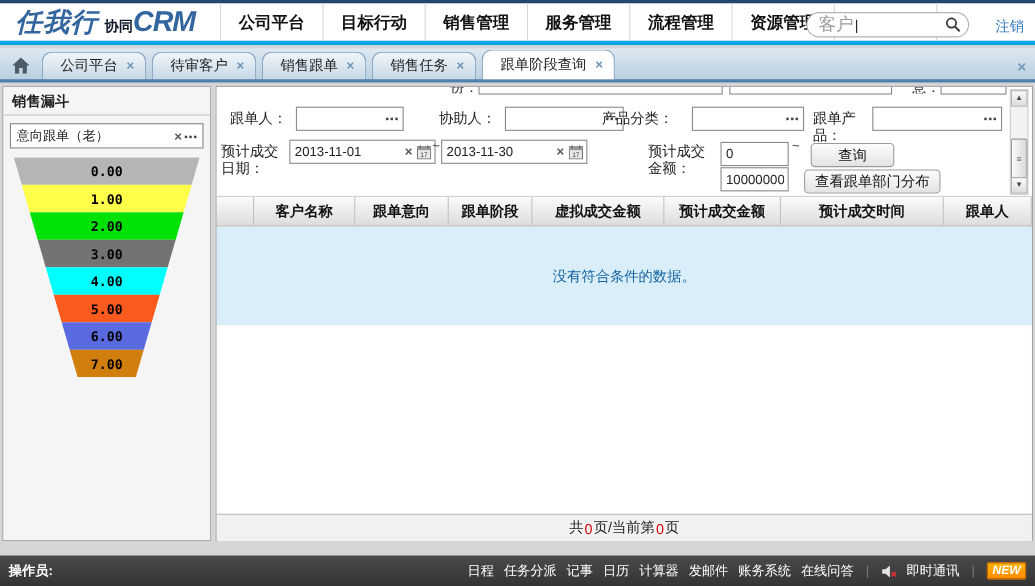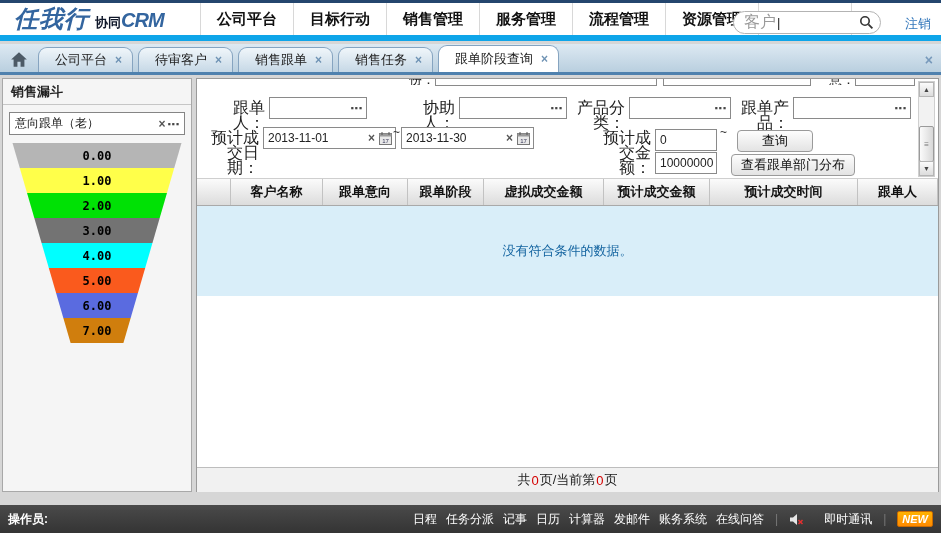--- a/index.html
+++ b/index.html
@@ -1,25 +1,25 @@
 <!DOCTYPE html>
 <html><head>
 <meta charset="utf-8">
 <style>
   * { margin:0; padding:0; box-sizing:border-box; }
   body { background:#888; font-family:"Liberation Sans","DejaVu Sans",sans-serif; }
   .screen { position:relative; width:941px; height:533px; background:#d6d6d6; overflow:hidden; }
 
   
   .topbar { position:absolute; left:0; top:0; width:941px; height:41px; background:#fff;
-            border-top:3px solid #24466e; border-bottom:6px solid #0ea5e9; display:flex; align-items:center; }
+            border-top:3px solid #24466e; border-bottom:4px solid #0ea5e9; display:flex; align-items:center; }
   .logo { display:flex; align-items:baseline; padding-left:14px; white-space:nowrap; width:200px; }
   .logo-brand { font-size:24px; font-weight:bold; font-style:italic; color:#33659f; letter-spacing:1px; }
   .logo-sub { font-size:13px; font-weight:bold; color:#0f172a; margin-left:6px; }
-  .logo-crm { font-size:20px; font-weight:bold; font-style:italic; color:#33659f; letter-spacing:-1px; }
+  .logo-crm { font-size:26px; font-weight:bold; font-style:italic; color:#33659f; letter-spacing:-1px; }
   .main-nav { display:flex; height:100%; align-items:stretch; }
   .nav-item { display:flex; align-items:center; padding:0 16px; font-size:15px; font-weight:bold; color:#111;
               border-right:1px solid #d8d8d8; cursor:pointer; }
   .nav-item:first-child { border-left:1px solid #d8d8d8; }
   .search-box { position:absolute; right:60px; top:8px; width:148px; height:23px; border:1px solid #b3b3b3;
                 border-radius:12px; background:#fff; display:flex; align-items:center; padding:0 6px 0 10px; }
   .search-text { font-size:16px; color:#9a9a9a; }
   .search-caret { font-size:13px; color:#222; margin-left:1px; }
   .search-box svg { margin-left:auto; }
   .logout { position:absolute; right:10px; top:12px; font-size:13px; color:#3377bb; text-decoration:none; cursor:pointer; }
@@ -50,21 +50,21 @@
   .f-seg { height:25px; display:flex; align-items:center; justify-content:center;
            font-family:"DejaVu Sans Mono","Liberation Mono",monospace; font-size:12px; font-weight:bold; color:#000; }
 
   .panel { position:absolute; left:196px; top:78px; width:743px; height:414px; background:#fff; border:1px solid #9a9a9a; }
 
   
   .form-area { position:relative; width:100%; height:100px; border-bottom:1px solid #cfcfcf; overflow:hidden; background:#fff; }
   .clip-input { position:absolute; top:-15px; height:22px; border:1px solid #8a8a8a; background:#fff; }
   .clip-label { position:absolute; top:-8px; height:14px; overflow:hidden; font-size:13px; color:#222; }
   .fgroup { position:absolute; top:18px; display:flex; align-items:flex-start; }
-  .flabel { font-size:16px; color:#222; text-align:right; line-height:15px; padding-top:3px; }
+  .flabel { font-size:13px; color:#222; text-align:left; line-height:15px; padding-top:3px; }
   .finput { height:22px; border:1px solid #8a8a8a; background:#fff; display:flex; align-items:center;
             padding:0 3px 0 4px; margin-left:4px; }
   .finput .val { flex:1; font-size:12px; color:#222; white-space:nowrap; overflow:hidden; }
   .cal-icon { margin-left:2px; cursor:pointer; }
   .tilde { position:absolute; font-size:12px; color:#333; }
   .btn { position:absolute; height:22px; background:linear-gradient(#fdfdfd,#e3e3e3); border:1px solid #9a9a9a;
          border-radius:4px; font-size:13px; color:#111; text-align:center; line-height:20px; cursor:pointer; }
   
   .vscroll { position:absolute; right:3px; top:2px; width:17px; height:96px; background:#f2f2f2; border:1px solid #cfcfcf; }
   .vs-btn { position:absolute; left:0; width:15px; height:15px; background:linear-gradient(#fbfbfb,#dcdcdc);
@@ -85,21 +85,21 @@
   .pg-num { color:#d40000; padding:0 1px; }
 
   
   .statusbar { position:absolute; left:0; top:505px; width:941px; height:28px;
                background:linear-gradient(#4a4a4a,#343434); display:flex; align-items:center;
                padding:0 8px; color:#fff; font-size:12px; }
   .status-left { font-weight:bold; }
   .status-right { margin-left:auto; display:flex; align-items:center; gap:9px; }
   .status-link { cursor:pointer; white-space:nowrap; }
   .status-sep { color:#777; padding:0 2px; }
-  .im-group { display:flex; align-items:center; gap:20px; cursor:pointer; }
+  .im-group { display:flex; align-items:center; gap:8px; cursor:pointer; }
   .new-badge { background:linear-gradient(#ffb300,#ff8a00); border:1px solid #c96a00; color:#fff;
                font-size:11px; font-weight:bold; font-style:italic; padding:1px 4px; border-radius:2px; cursor:pointer; }
 </style>
 </head>
 <body>
 
 <div class="screen">
 
   <header class="topbar">
     <div class="logo">

